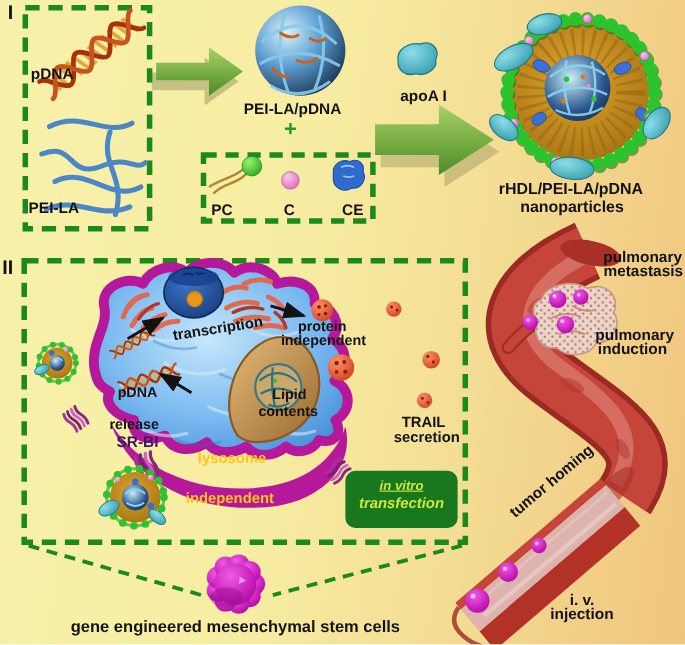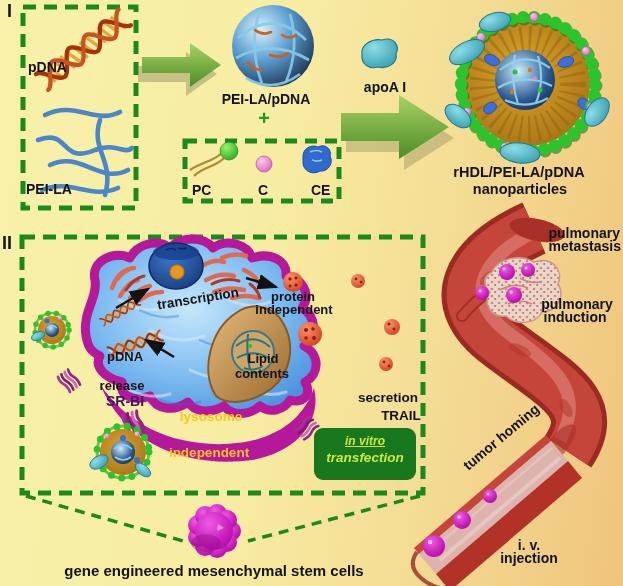--- a/index.html
+++ b/index.html
@@ -443,21 +443,21 @@
 <div class="lbl" style="left:198px;top:292px;font-size:13.5px;transform:translateX(-50%) rotate(-9deg);">transcription</div>
 <div class="lbl ctr" style="left:293px;top:290px;font-size:13px;">protein</div>
 <div class="lbl ctr" style="left:294px;top:303px;font-size:13px;">independent</div>
 <div class="lbl ctr" style="left:125px;top:350px;font-size:13px;">pDNA</div>
 <div class="lbl ctr" style="left:122px;top:365px;font-size:13px;margin-top:14px;">release</div>
 <div class="lbl ctr" style="left:263px;top:352px;font-size:13px;">Lipid</div>
 <div class="lbl ctr" style="left:262px;top:367px;font-size:13px;">contents</div>
 <div class="lbl" style="left:106px;top:394px;font-size:14px;color:#3c1762;">SR-BI</div>
 <div class="lbl ctr" style="left:211px;top:410px;font-size:13.5px;color:#ffc616;">lysosome</div>
 <div class="lbl ctr" style="left:209px;top:426px;font-size:13.5px;color:#ffc616;margin-top:20px;">independent</div>
-<div class="lbl ctr" style="left:401px;top:377px;font-size:13.5px;margin-top:32px;">TRAIL</div>
+<div class="lbl ctr" style="left:385px;top:377px;font-size:13.5px;">TRAIL</div>
 <div class="lbl ctr" style="left:388px;top:391px;font-size:13.5px;">secretion</div>
 <div class="lbl ctr inv" style="left:365px;top:435px;font-size:12px;text-decoration:underline;">in vitro</div>
 <div class="lbl ctr inv" style="left:365px;top:451px;font-size:13.5px;">transfection</div>
 
 <div class="lbl rgt" style="left:620px;top:226px;font-size:14px;">pulmonary</div>
 <div class="lbl rgt" style="left:621px;top:239px;font-size:14px;">metastasis</div>
 <div class="lbl ctr" style="left:577px;top:297px;font-size:14px;">pulmonary</div>
 <div class="lbl ctr" style="left:575px;top:310px;font-size:14px;">induction</div>
 <div class="lbl" style="left:501px;top:430px;font-size:14px;transform:translateX(-50%) rotate(-40deg);">tumor homing</div>
 <div class="lbl ctr" style="left:529px;top:538px;font-size:14px;">i. v.</div>

